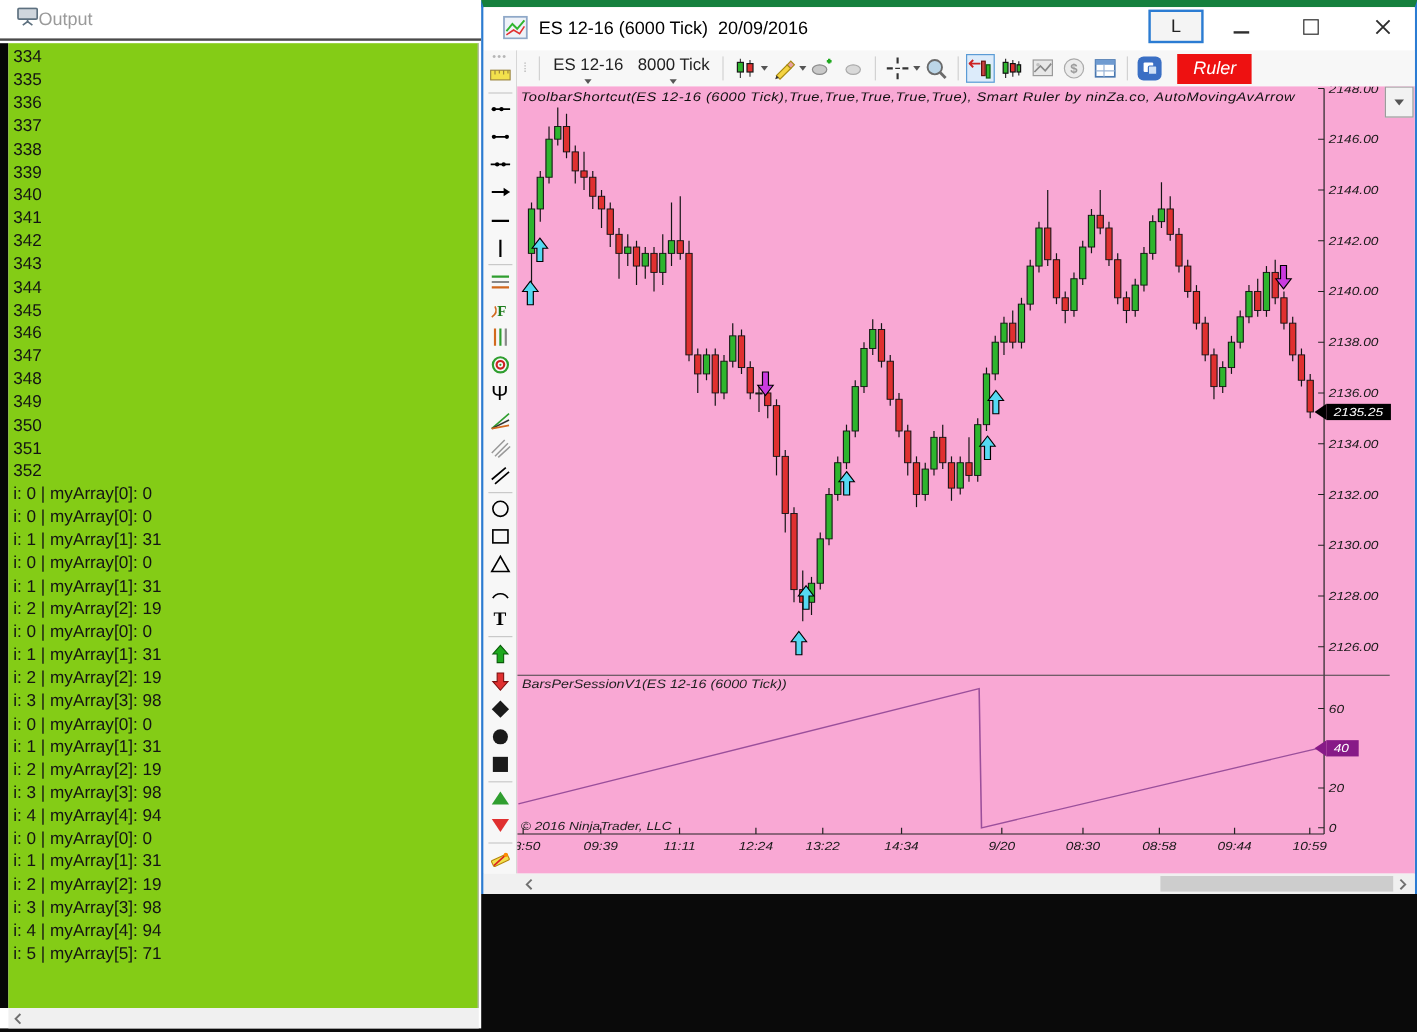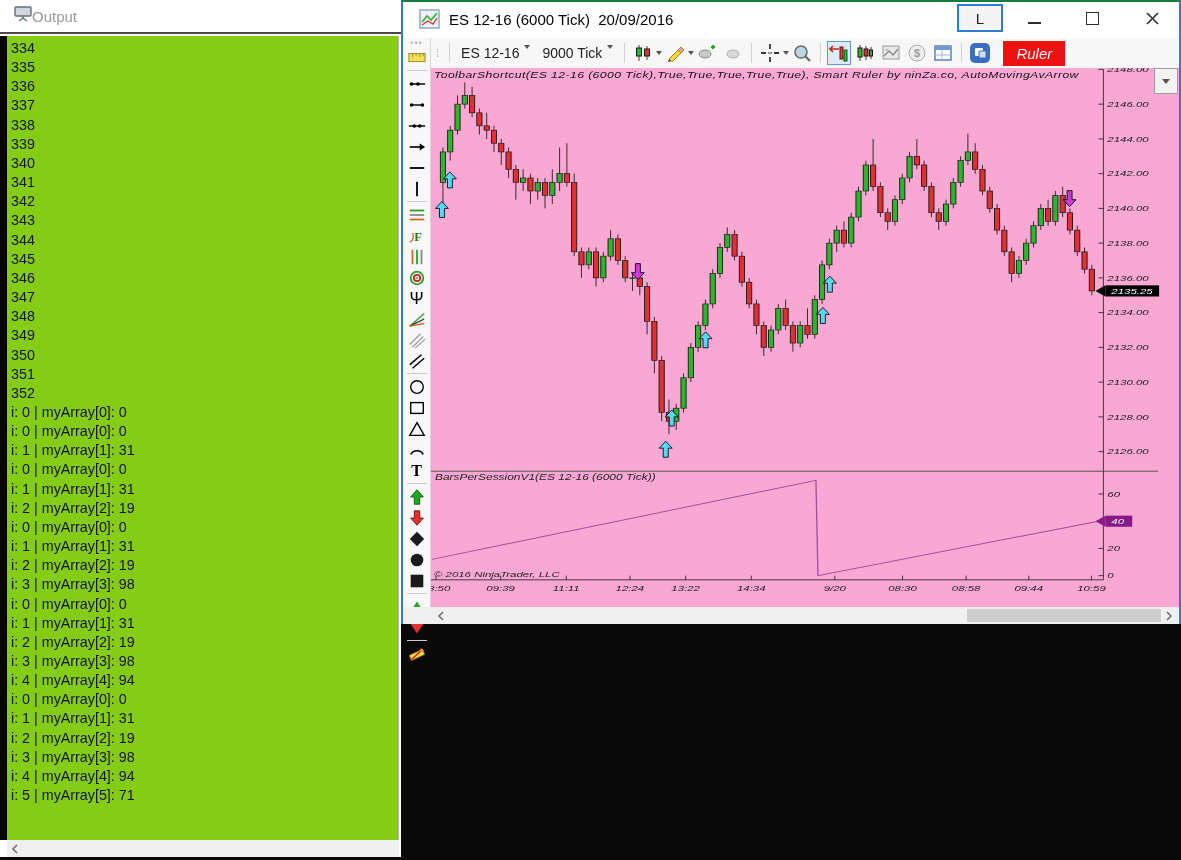--- a/index.html
+++ b/index.html
@@ -14,22 +14,22 @@
   .ow-title { color:#9a9a9a; font-size:15px; }
   .ow-left-strip { position:absolute; left:0; top:36px; width:7px; bottom:17px; background:#060606; }
   .ow-content { position:absolute; left:7px; top:36px; right:2px; bottom:17px; background:#84cc16;
                 border-right:1px solid #b9b9b9; overflow:hidden; }
   .ow-lines { padding:3px 0 0 4px; font-size:14.3px; line-height:19.15px; color:#141414; white-space:pre; }
   .ow-scroll { position:absolute; left:7px; right:2px; bottom:0; height:17px; background:#f0f0f0;
                display:flex; align-items:center; }
   .scroll-chev { width:16px; height:17px; display:flex; align-items:center; justify-content:center; }
 
   
-  .chart-window { position:absolute; left:401px; top:0; width:780px; height:624px; background:#fff;
-                  border-left:2px solid #2b7cd3; border-right:2px solid #2b7cd3; border-top:2px solid #15803d; }
+  .chart-window { position:absolute; left:401px; top:0; width:780px; height:745px; background:#fff;
+                  border-left:2px solid #2b7cd3; border-right:2px solid #2b7cd3; border-top:6px solid #15803d; }
   .cw-titlebar { position:absolute; left:0; top:0; right:0; height:36px; background:#fff; }
   .cw-title-icon { position:absolute; left:16px; top:7px; }
   .cw-title { position:absolute; left:46px; top:9px; font-size:15px; color:#000; white-space:pre; }
   .l-button { position:absolute; left:554px; top:2px; width:46px; height:28px; border:2px solid #2b7cd3;
               background:#f4f4f4; display:flex; align-items:center; justify-content:center; font-size:15px; color:#222; }
   .win-btn { position:absolute; top:0; width:46px; height:33px; display:flex; align-items:center; justify-content:center; }
   .win-min { left:608px; } .win-max { left:666px; } .win-close { left:726px; }
   .min-glyph { width:13px; height:0; border-bottom:2px solid #2e2e2e; margin-top:8px; }
   .max-glyph { width:13px; height:13px; border:1.5px solid #2e2e2e; }
 
@@ -39,21 +39,21 @@
   .ts-handle { color:#b5b5b5; font-size:9px; letter-spacing:1px; line-height:8px; height:9px; }
   .tsi { width:24px; height:21px; display:flex; align-items:center; justify-content:center; margin:1.5px 0; }
   .tsi svg { width:18px; height:18px; display:block; }
   .tsd { width:20px; border-top:1px solid #c9c9c9; margin:2px 0; }
 
   .cw-right { flex:1; display:flex; flex-direction:column; min-width:0; }
   .cw-toolbar { height:30px; background:#f7f7f7; display:flex; align-items:center; font-size:14px;
                 color:#222; padding-left:3px; }
   .tb-grip { color:#b5b5b5; font-size:11px; margin:0 4px 0 2px; letter-spacing:1px; }
   .vsep { width:1px; height:20px; background:#d2d2d2; margin:0 5px; }
-  .tb-textbtn { display:flex; gap:5px; padding:3px 6px; cursor:default; }
+  .tb-textbtn { display:flex; align-items:center; gap:5px; padding:3px 6px; cursor:default;flex-direction:column; }
   .caret { width:0; height:0; border-left:4px solid transparent; border-right:4px solid transparent;
            border-top:5px solid #555; display:inline-block; }
   .caret.sm { border-left-width:3px; border-right-width:3px; border-top-width:4px; }
   .tb-icon { width:24px; height:24px; display:flex; align-items:center; justify-content:center; margin:0 1px; }
   .tb-icon svg { display:block; }
   .tb-icon.selected { border:1px solid #5b9bd5; background:#dcebfa; }
   .ruler-button { margin-left:10px; background:#ee1111; color:#fff; font-size:15px; padding:4px 13px;font-style:italic; }
 
   .chart-main { flex:1; position:relative; background:#f9a8d4; overflow:hidden;font-style:italic; }
   #chart-svg { position:absolute; left:0; top:0; width:100%; height:100%; }
@@ -289,21 +289,21 @@
 
       <div class="cw-right">
         <div class="cw-toolbar">
           <span class="tb-grip">⁞</span>
           <span class="vsep"></span>
           <span class="tb-textbtn">
             <span>ES 12-16</span>
             <span class="caret sm"></span>
           </span>
           <span class="tb-textbtn">
-            <span>9000 Tick</span>
+            <span>8000 Tick</span>
             <span class="caret sm"></span>
           </span>
           <span class="vsep"></span>
 
           <span class="tb-icon">
             <svg width="20" height="20" viewBox="0 0 20 20">
                 <line x1="6" y1="2" x2="6" y2="18" stroke="#444"></line>
                 <rect x="3.5" y="5" width="5" height="8" fill="#2eb52e" stroke="#1a1a1a"></rect>
                 <line x1="14" y1="3" x2="14" y2="17" stroke="#444"></line>
                 <rect x="11.5" y="6" width="5" height="7" fill="#e03030" stroke="#1a1a1a"></rect>

